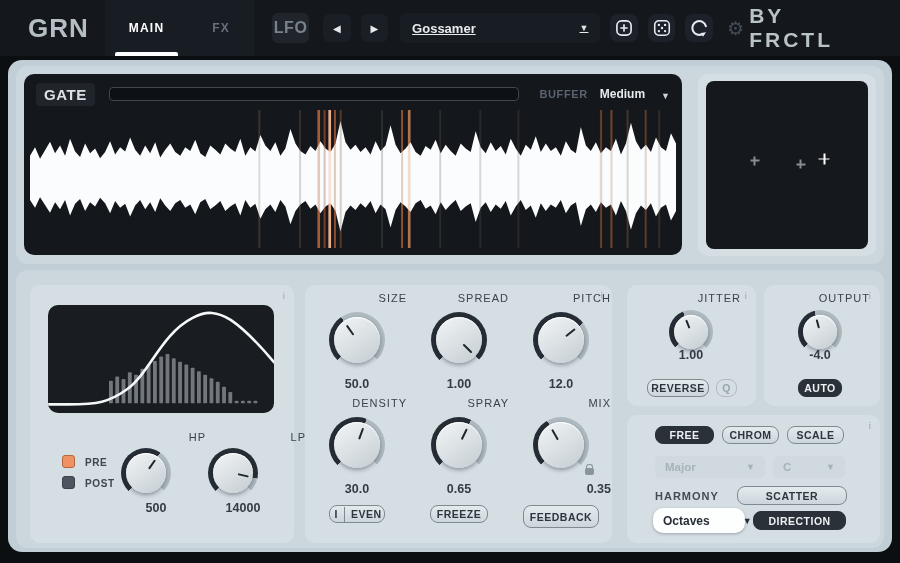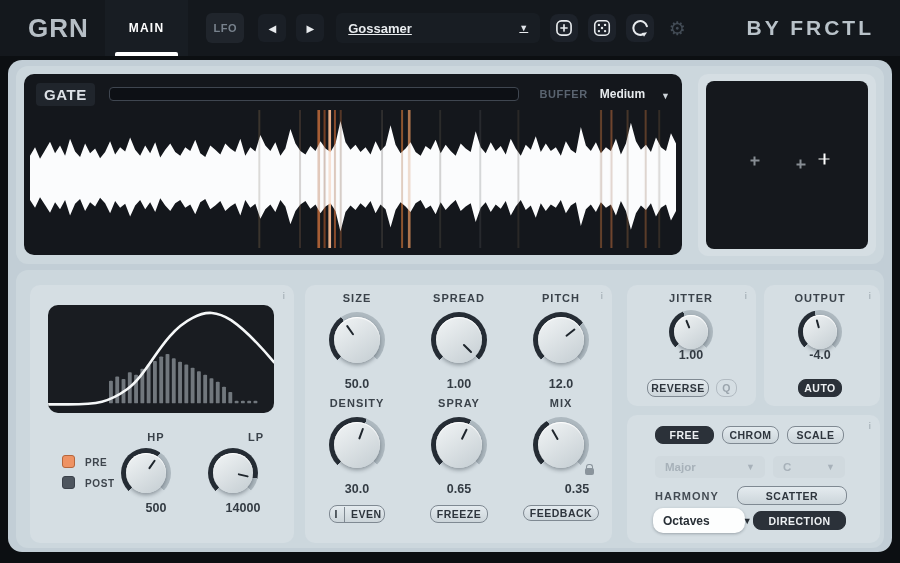--- a/index.html
+++ b/index.html
@@ -5,21 +5,21 @@
   html,body{margin:0;padding:0;background:#0c0f12;}
   #app{position:relative;width:900px;height:563px;background:#0c0f12;font-family:"Liberation Sans",sans-serif;overflow:hidden;-webkit-font-smoothing:antialiased;}
 
   
   .topbar{position:absolute;left:0;top:0;width:900px;height:56px;background:#14181d;display:flex;align-items:center;}
   .logo{margin-left:28px;font-size:26px;font-weight:800;color:#b6bec5;letter-spacing:1px;text-align:right;}
   .tabstrip{display:flex;height:56px;margin-left:16px;background:#181d23;}
   .tab{position:relative;padding:0 24px;display:flex;align-items:center;font-size:12px;font-weight:700;letter-spacing:1.2px;color:#67707c;cursor:pointer;}
   .tab.on{color:#ffffff;}
   .tab.on::after{content:'';position:absolute;left:10px;right:10px;bottom:0;height:4px;background:#fff;border-radius:2px 2px 0 0;}
-  .lfo{margin-left:18px;width:38px;height:30px;background:#20252c;border-radius:6px;color:#78828d;font-size:11px;font-weight:700;letter-spacing:.5px;display:flex;align-items:center;justify-content:center;cursor:pointer;}
+  .lfo{margin-left:18px;width:38px;height:30px;background:#20252c;border-radius:6px;color:#78828d;font-size:16px;font-weight:700;letter-spacing:.5px;display:flex;align-items:center;justify-content:center;cursor:pointer;}
   .navbtn{width:28px;height:28px;background:#1a1f26;border-radius:6px;color:#e8ebee;font-size:10px;display:flex;align-items:center;justify-content:center;cursor:pointer;}
   .navbtn.prev{margin-left:14px;}  .navbtn.next{margin-left:10px;}
   .preset{margin-left:12px;width:204px;height:30px;background:#181d23;border-radius:6px;display:flex;align-items:center;padding:0 12px;color:#e9ecef;font-size:13px;font-weight:700;box-sizing:border-box;cursor:pointer;text-decoration:underline;}
   .preset .arr{margin-left:auto;color:#dfe3e7;font-size:9px;}
   .iconbtn{width:28px;height:28px;margin-left:10px;background:#1d222a;border-radius:8px;display:flex;align-items:center;justify-content:center;cursor:pointer;}
   .iconbtn:first-of-type{margin-left:16px;}
   .iconbtn svg{display:block;}
   .gearbtn{margin-left:9px;width:28px;height:28px;display:flex;align-items:center;justify-content:center;color:#434c56;font-size:19px;cursor:pointer;}
   .brand{margin-left:auto;margin-right:26px;font-size:21px;font-weight:800;color:#b9c2c9;letter-spacing:3px;}
 
@@ -67,21 +67,21 @@
 
   
   .knob{position:absolute;}
   .knob-lg{width:56px;height:56px;}
   .knob-md{width:50px;height:50px;}
   .knob-sm{width:44px;height:44px;}
   .kring{position:absolute;inset:0;border-radius:50%;}
   .kbody{position:absolute;inset:5px;border-radius:50%;background:linear-gradient(145deg,#f2f5f6,#c4cdd2);box-shadow:0 2px 4px rgba(25,35,45,.4), inset 0 1px 1px #ffffff;}
   .ktick{position:absolute;inset:0;}
   .ktick::after{content:'';position:absolute;left:50%;top:11%;width:2.6px;height:26%;margin-left:-1.3px;border-radius:2px;background:#1f262d;}
-  .klabel{position:absolute;width:100px;font-size:11px;font-weight:700;letter-spacing:1px;color:#3a424a;text-align:center;}
+  .klabel{position:absolute;width:100px;font-size:11px;font-weight:400;letter-spacing:1px;color:#3a424a;text-align:right;}
   .kvalue{position:absolute;width:100px;font-size:12.5px;font-weight:600;color:#333b43;text-align:center;}
 
   
   .btn{position:absolute;display:flex;align-items:center;justify-content:center;background:linear-gradient(180deg,#e4ebef,#ccd5da);border:1.5px solid #7f8992;border-radius:8px;font-size:10.5px;font-weight:700;letter-spacing:.5px;color:#2e353d;box-sizing:border-box;cursor:pointer;}
   .btn.dark{background:#2b3139;border-color:#2b3139;color:#eef1f3;}
   .btn.ghost{background:transparent;border-color:#b2bbc2;color:#9aa4ac;}
   .seg1{padding:0 6px 0 2px;border-right:1.5px solid #7f8992;margin-right:6px;line-height:15px;}
   .sel{position:absolute;display:flex;align-items:center;padding:0 10px;border-radius:5px;font-size:11.5px;font-weight:700;box-sizing:border-box;cursor:pointer;}
   .sel .arr{margin-left:auto;font-size:9px;}
   .sel.dis{background:#d0d9de;color:#a7b1b9;}
@@ -93,20 +93,21 @@
 </style>
 </head>
 <body>
 
 <div id="app">
 
   <div class="topbar">
     <div class="logo">GRN</div>
     <div class="tabstrip">
       <div class="tab on">MAIN</div>
+      <div class="tab">FX</div>
     </div>
     <div class="lfo">LFO</div>
     <div class="navbtn prev">
         <span>◀</span>
       </div>
     <div class="navbtn next">
         <span>▶</span>
       </div>
     <div class="preset">
       <span>Gossamer</span>
@@ -314,29 +315,29 @@
           </div>
         <div class="kvalue" style="left:104px;top:197px;">0.65</div>
 
         <div class="klabel" style="left:206px;top:112px;">MIX</div>
         <div class="knob knob-lg" style="left:228px;top:132px;">
             <div class="kring" style="background:conic-gradient(from 225deg,#262d35 0deg 105deg,#aeb9c0 105deg 270deg,transparent 270deg 360deg)"></div>
             <div class="kbody">
               <div class="ktick" style="transform:rotate(-30deg)"></div>
             </div>
           </div>
-        <div class="kvalue" style="left:222px;top:197px;">0.35</div>
+        <div class="kvalue" style="left:206px;top:197px;text-align:right;">0.35</div>
         <div class="lock"></div>
 
         <div class="btn" style="left:24px;top:220px;width:56px;height:18px;">
           <span class="seg1">I</span>
           <span>EVEN</span>
         </div>
         <div class="btn" style="left:125px;top:220px;width:58px;height:18px;">FREEZE</div>
-        <div class="btn" style="left:218px;top:220px;width:76px;height:16px;text-align:center;">FEEDBACK</div>
+        <div class="btn" style="left:218px;top:220px;width:76px;height:23px;text-align:center;">FEEDBACK</div>
       </div>
 
       <div class="panel" id="p-jitter">
         <span class="pinfo">i</span>
         <div class="klabel" style="left:14px;top:7px;">JITTER</div>
         <div class="knob knob-sm" style="left:42px;top:25px;">
             <div class="kring" style="background:conic-gradient(from 225deg,#262d35 0deg 113deg,#aeb9c0 113deg 270deg,transparent 270deg 360deg)"></div>
             <div class="kbody">
               <div class="ktick" style="transform:rotate(-22deg)"></div>
             </div>

